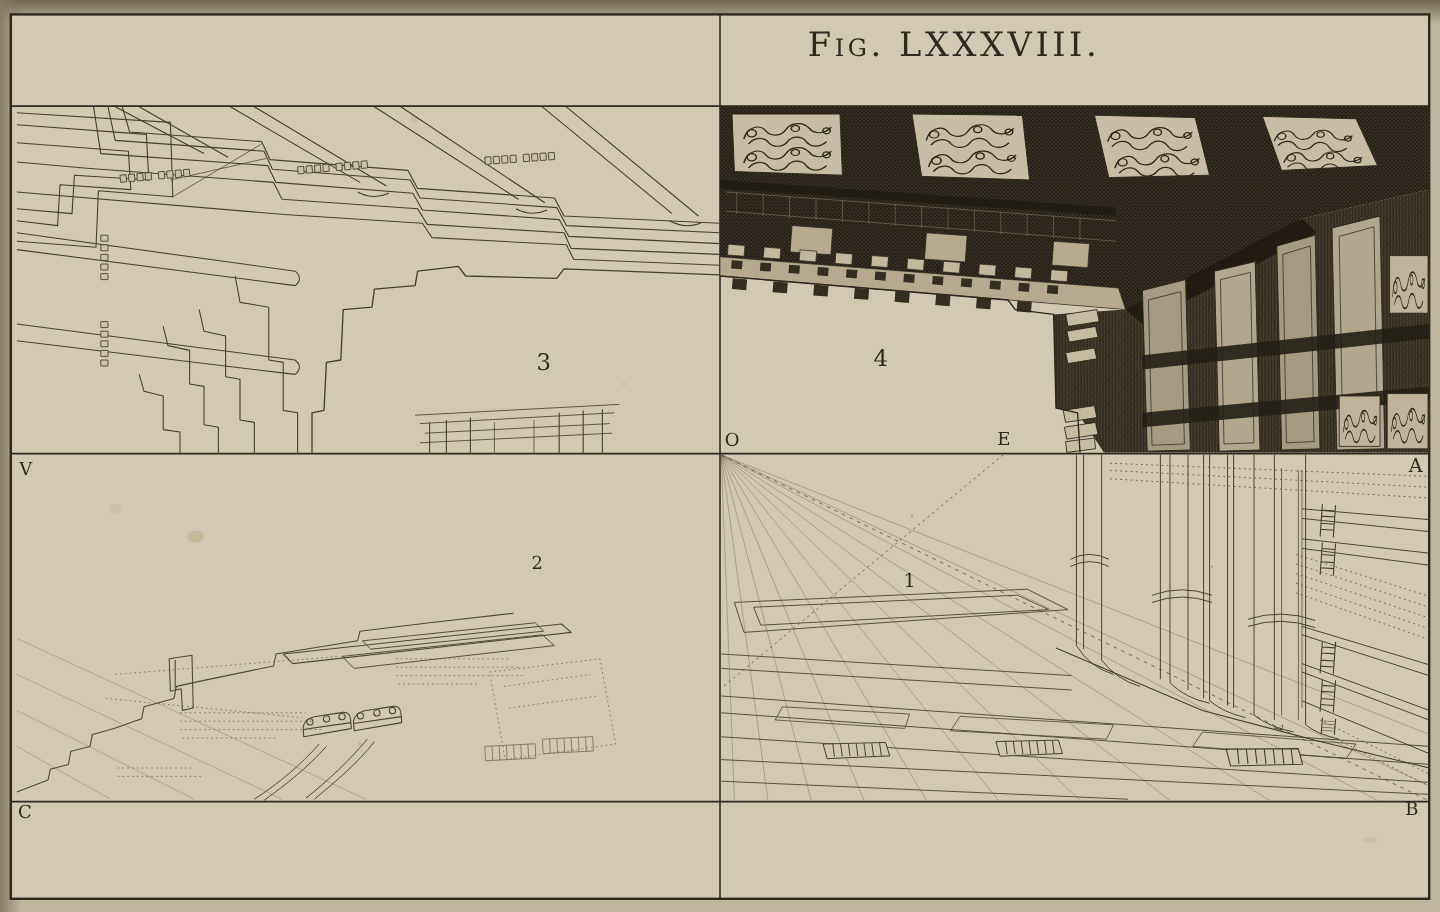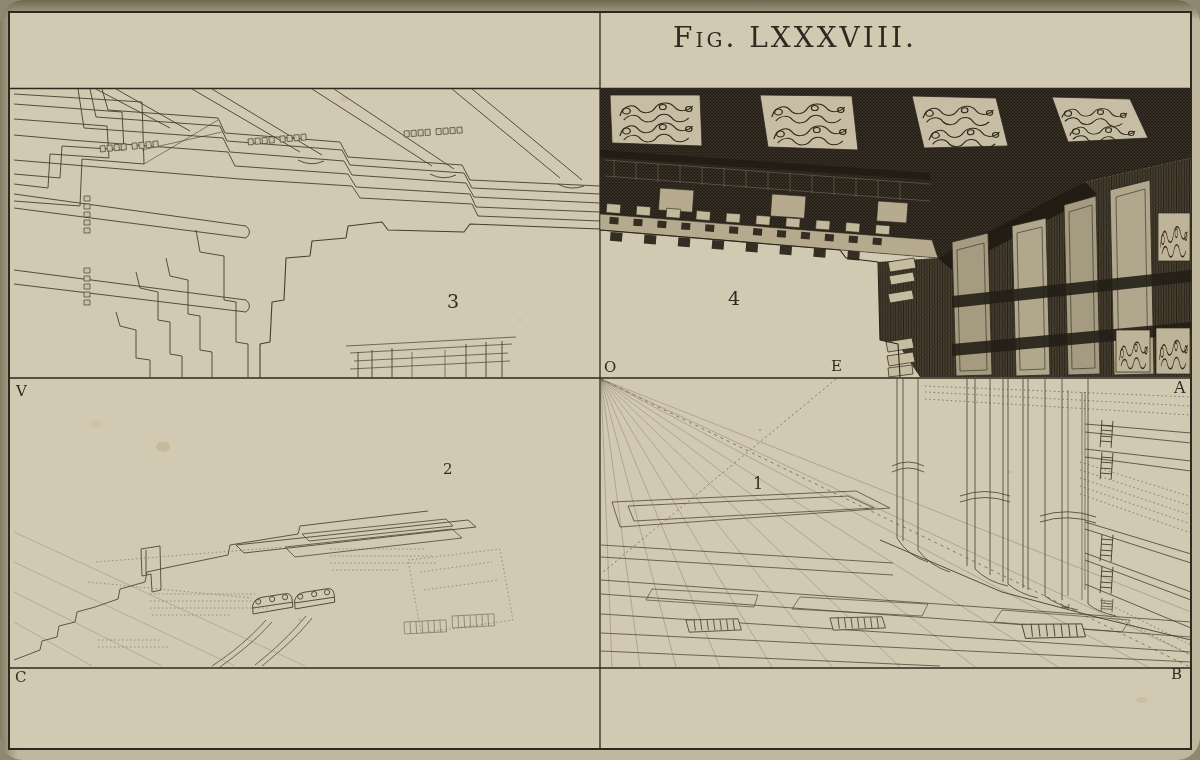--- a/index.html
+++ b/index.html
@@ -1,17 +1,17 @@
 <!DOCTYPE html>
 <html><head>
 <meta charset="utf-8">
 <style>
   html,body{margin:0;padding:0;background:#8f876f;}
   #stage{position:relative;width:1200px;height:760px;overflow:hidden;
-         font-family:"DejaVu Serif","Liberation Serif",serif;border-radius:23px;}
+         font-family:"DejaVu Serif","Liberation Serif",serif;}
   svg{position:absolute;left:0;top:0;display:block;}
   text{fill:#2f2a20;}
   .pt{font-size:15px;}
   .qn{font-size:19px;}
 </style>
 </head>
 <body>
 
 <div id="stage">
 <svg width="1200" height="760" viewBox="0 0 1200 760">

